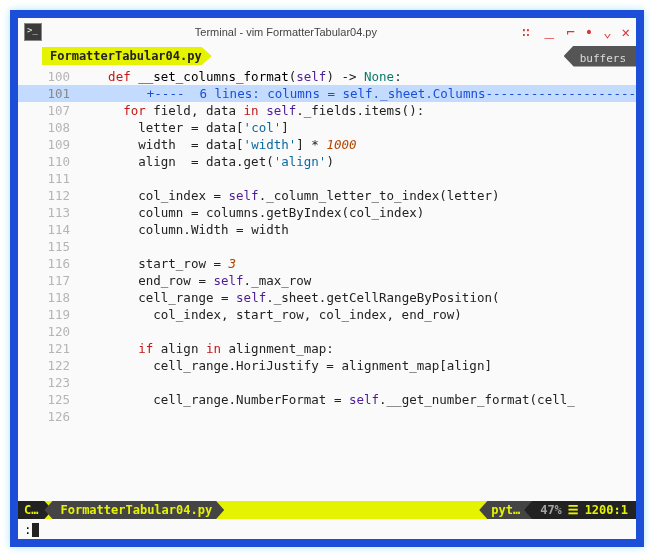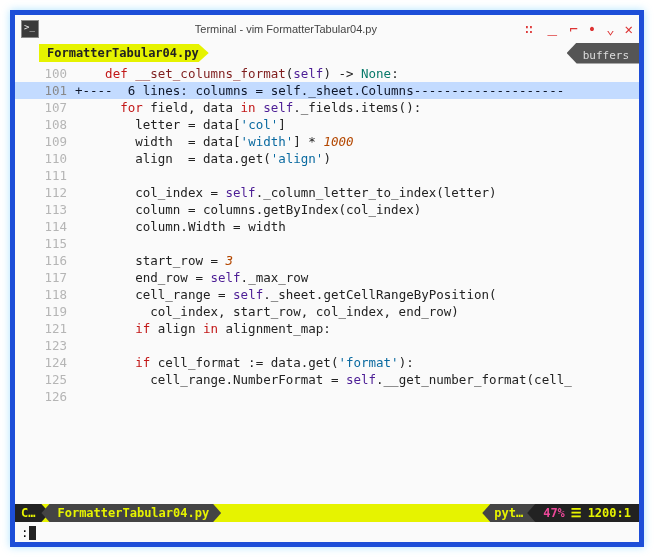--- a/index.html
+++ b/index.html
@@ -1,20 +1,20 @@
 <!DOCTYPE html>
 <html><head>
 <meta charset="utf-8">
 <style>
   * { margin: 0; padding: 0; box-sizing: border-box; }
   body { background: #fff; font-family: monospace; font-size: 12px; padding: 10px; }
   .window {
     width: 634px;
     height: 537px;
-    border: 5px solid #1d4ed8;
+    border: 8px solid #1d4ed8;
     box-shadow: 0 0 8px rgba(61, 188, 255, 0.4);
     background: #fafafa;
     position: relative;
     overflow: hidden;
   }
   .titlebar {
     height: 28px;
     background: #fafafa;
     display: flex;
     align-items: center;
@@ -86,24 +86,24 @@
     text-align: right;
     padding-right: 8px;
     color: #b5b5b5;
     flex-shrink: 0;
     user-select: none;
     margin-left: 20px;
   }
   .code { flex: 1; }
   .folded-line { background: #c3dbff; }
   .folded-line .gutter { color: #888; }
-  .folded-line .code { color: #0f172a; }
+  .folded-line .code { color: #1d4ed8; text-align: right; }
   .kw-def { color: #c21818; }
   .kw-ctrl { color: #c21818; }
-  .fn-name { color: #7f1d1d; }
+  .fn-name { color: #000000; }
   .builtin { color: #087a6a; }
   .self { color: #4c1d95; }
   .str { color: #0a6aa0; }
   .num { color: #b34700; font-style: italic; }
   .op { color: #222; }
   .plain { color: #222; }
   .statusbar {
     position: absolute;
     bottom: 20px; left: 0; right: 0;
     height: 18px;
@@ -136,21 +136,21 @@
     height: 100%; display: flex; align-items: center;
     clip-path: polygon(0 50%, 8px 0, 100% 0, 100% 100%, 8px 100%);
     margin-right: -8px;
   }
   .sb-pos {
     background: #222; color: #e6f300;
     padding: 0 8px 0 16px;
     height: 100%; display: flex; align-items: center; gap: 6px;
     clip-path: polygon(0 50%, 8px 0, 100% 0, 100% 100%, 8px 100%);
   }
-  .sb-pct { color: #ec4899; }
+  .sb-pct { color: #a3a3a3; }
   .cmdline {
     position: absolute;
     bottom: 2px; left: 6px;
     font-family: monospace;
     font-size: 12.5px;
     display: flex; align-items: center;
   }
   .cursor {
     display: inline-block;
     width: 7px; height: 14px;
@@ -190,23 +190,24 @@
     <div class="line"><span class="gutter">110</span><span class="code"><span class="plain">        </span><span class="plain">align  </span><span class="op">= </span><span class="plain">data.get(</span><span class="str">'align'</span><span class="plain">)</span></span></div>
     <div class="line"><span class="gutter">111</span><span class="code"> </span></div>
     <div class="line"><span class="gutter">112</span><span class="code"><span class="plain">        </span><span class="plain">col_index </span><span class="op">= </span><span class="self">self</span><span class="plain">._column_letter_to_index(letter)</span></span></div>
     <div class="line"><span class="gutter">113</span><span class="code"><span class="plain">        </span><span class="plain">column </span><span class="op">= </span><span class="plain">columns.getByIndex(col_index)</span></span></div>
     <div class="line"><span class="gutter">114</span><span class="code"><span class="plain">        </span><span class="plain">column.Width </span><span class="op">= </span><span class="plain">width</span></span></div>
     <div class="line"><span class="gutter">115</span><span class="code"> </span></div>
     <div class="line"><span class="gutter">116</span><span class="code"><span class="plain">        </span><span class="plain">start_row </span><span class="op">= </span><span class="num">3</span></span></div>
     <div class="line"><span class="gutter">117</span><span class="code"><span class="plain">        </span><span class="plain">end_row </span><span class="op">= </span><span class="self">self</span><span class="plain">._max_row</span></span></div>
     <div class="line"><span class="gutter">118</span><span class="code"><span class="plain">        </span><span class="plain">cell_range </span><span class="op">= </span><span class="self">self</span><span class="plain">._sheet.getCellRangeByPosition(</span></span></div>
     <div class="line"><span class="gutter">119</span><span class="code"><span class="plain">          </span><span class="plain">col_index, start_row, col_index, end_row)</span></span></div>
+    <div class="line"><span class="gutter">120</span><span class="code"> </span></div>
     <div class="line"><span class="gutter">121</span><span class="code"><span class="plain">        </span><span class="kw-ctrl">if </span><span class="plain">align </span><span class="kw-ctrl">in </span><span class="plain">alignment_map:</span></span></div>
+    <div class="line"><span class="gutter">122</span><span class="code"><span class="plain">          </span><span class="plain">cell_range.HoriJustify </span><span class="op">= </span><span class="plain">alignment_map[align]</span></span></div>
     <div class="line"><span class="gutter">123</span><span class="code"> </span></div>
-    <div class="line"><span class="gutter">124</span><span class="code"><span class="plain">        </span><span class="kw-ctrl">if </span><span class="plain">cell_format </span><span class="op">:= </span><span class="plain">data.get(</span><span class="str">'format'</span><span class="plain">):</span></span></div>
     <div class="line"><span class="gutter">125</span><span class="code"><span class="plain">          </span><span class="plain">cell_range.NumberFormat </span><span class="op">= </span><span class="self">self</span><span class="plain">.__get_number_format(cell_</span></span></div>
     <div class="line"><span class="gutter">126</span><span class="code"> </span></div>
   </div>
 
   <div class="statusbar">
     <div class="sb-mode">C…</div>
     <div class="sb-file">FormatterTabular04.py</div>
     <div class="sb-spacer"></div>
     <div class="sb-ft">pyt…</div>
     <div class="sb-pos">

